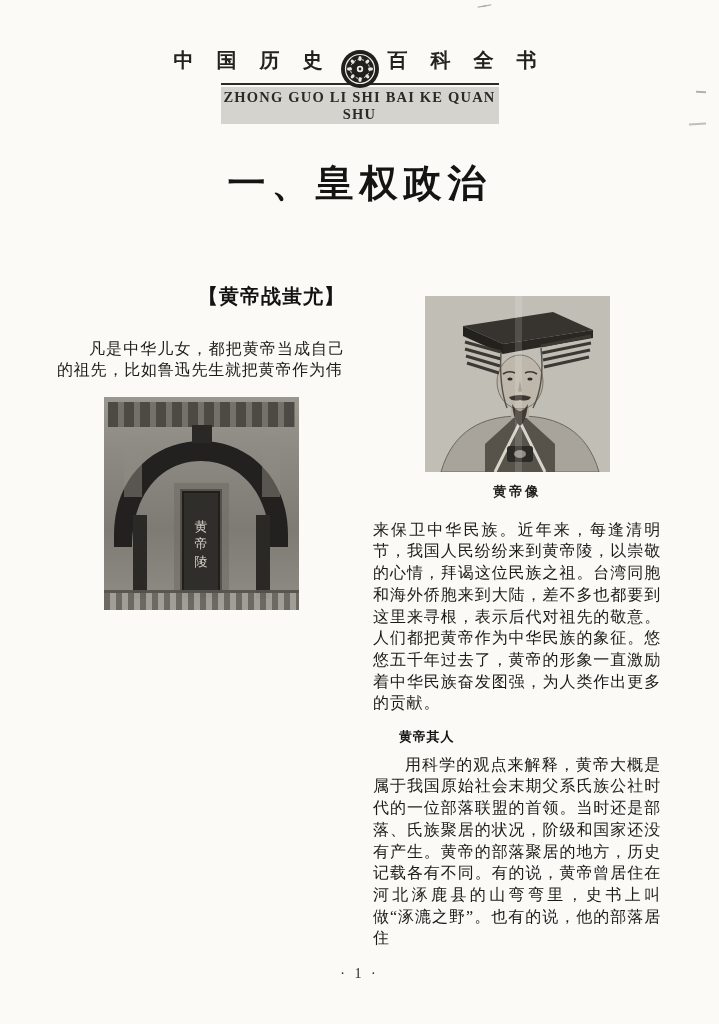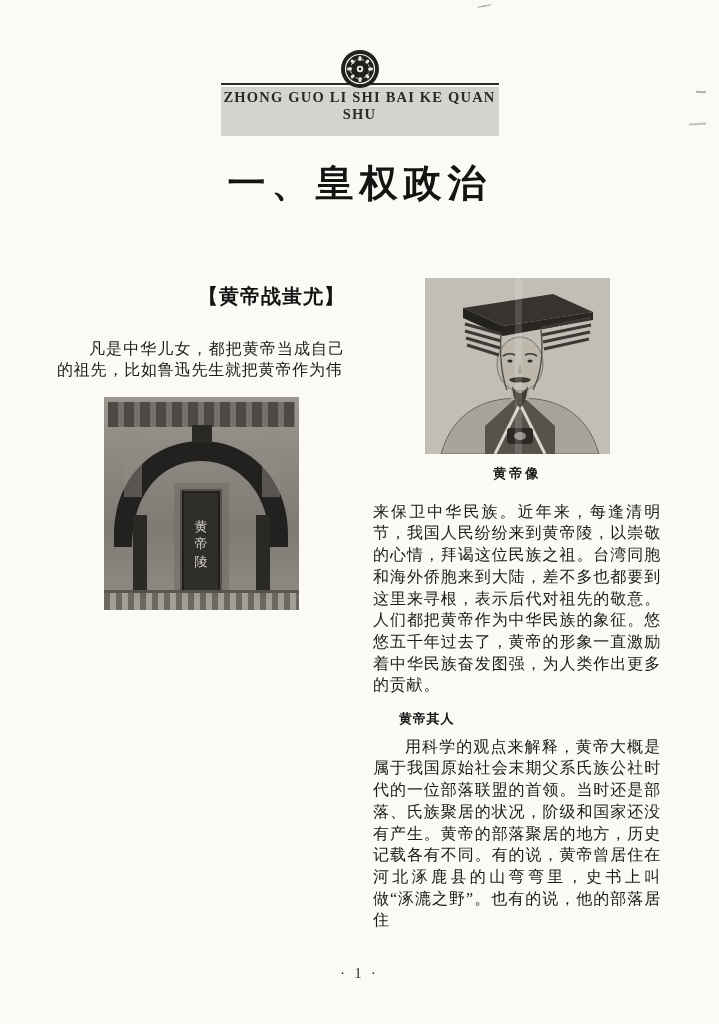--- a/index.html
+++ b/index.html
@@ -12,21 +12,21 @@
   .book-header{position:absolute;top:40px;left:0;width:100%;text-align:center;}
   .header-title{
     display:flex;justify-content:center;align-items:center;gap:8px;
     font-size:20px;font-weight:600;letter-spacing:9px;color:#24221f;
   }
   .header-title .tpart{white-space:nowrap;}
   .emblem{position:relative;top:9px;width:40px;height:40px;flex:0 0 40px;z-index:3;}
   .header-mid{width:278px;margin:3px auto 0;border-top:2.5px solid #2b2a27;}
   .header-pinyin{
     display:block;margin-top:2px;background:#d5d3ce;color:#2c2a27;
-    font-weight:bold;font-size:14.5px;letter-spacing:1.2px;padding:2px 0 13px;
+    font-weight:bold;font-size:14.5px;letter-spacing:1.2px;padding:2px 0 1px;
     font-family:"Liberation Serif","DejaVu Serif",serif;
   }
   
   .chapter-title{
     position:absolute;top:158px;left:0;width:100%;text-align:center;
     font-size:38px;font-weight:bold;letter-spacing:6px;color:#161412;
     font-family:"Liberation Serif","DejaVu Serif",serif;
   }
   
   .columns{position:absolute;top:252px;left:57px;width:604px;display:flex;gap:28px;}
@@ -40,21 +40,21 @@
   .subhead{
     margin:12px 0 6px;text-indent:2em;font-weight:bold;font-size:13px;
     font-family:"Liberation Sans","DejaVu Sans",sans-serif;color:#141311;
   }
   figure{margin:0;}
   figcaption{
     text-align:center;font-size:13.5px;letter-spacing:2.5px;font-weight:600;
     color:#24221f;margin-top:9px;
   }
   
-  .portrait-fig{margin-top:26px;}
+  .portrait-fig{margin-top:44px;}
   .portrait-box{width:185px;height:176px;margin:0 auto;position:relative;}
   
   .photo-fig{margin-top:16px;}
   .photo-box{
     width:195px;height:213px;margin:0 auto;position:relative;overflow:hidden;
     background:linear-gradient(180deg,#9a978f 0%,#8b8881 30%,#7e7b74 62%,#908d85 100%);
   }
   .photo-frieze{
     position:absolute;top:5px;left:4px;right:4px;height:25px;opacity:.85;
     background:repeating-linear-gradient(90deg,#3f3d38 0 10px,#6e6b64 10px 16px);
@@ -89,37 +89,39 @@
 <body>
 
 <div class="page">
 
   <div class="artifact a1"></div>
   <div class="artifact a2"></div>
   <div class="artifact a3"></div>
 
   <div class="book-header">
     <div class="header-title">
+      <span class="tpart">中 国 历 史</span>
       <svg class="emblem" viewBox="0 0 40 40">
         <circle cx="20" cy="20" r="19" fill="#21201d"></circle>
         <circle cx="20" cy="20" r="14.5" fill="none" stroke="#edece8" stroke-width="1.2"></circle>
         <circle cx="20" cy="20" r="9.5" fill="none" stroke="#edece8" stroke-width="0.9" stroke-dasharray="2.4 1.8"></circle>
         <g fill="#e8e7e3">
           <ellipse cx="20" cy="9.5" rx="1.7" ry="2.6"></ellipse>
           <ellipse cx="20" cy="30.5" rx="1.7" ry="2.6"></ellipse>
           <ellipse cx="9.5" cy="20" rx="2.6" ry="1.7"></ellipse>
           <ellipse cx="30.5" cy="20" rx="2.6" ry="1.7"></ellipse>
           <ellipse cx="12.6" cy="12.6" rx="1.6" ry="2.2" transform="rotate(-45 12.6 12.6)"></ellipse>
           <ellipse cx="27.4" cy="12.6" rx="1.6" ry="2.2" transform="rotate(45 27.4 12.6)"></ellipse>
           <ellipse cx="12.6" cy="27.4" rx="1.6" ry="2.2" transform="rotate(45 12.6 27.4)"></ellipse>
           <ellipse cx="27.4" cy="27.4" rx="1.6" ry="2.2" transform="rotate(-45 27.4 27.4)"></ellipse>
         </g>
         <circle cx="20" cy="20" r="3.2" fill="#edece8"></circle>
         <circle cx="20" cy="20" r="1.4" fill="#21201d"></circle>
       </svg>
+      <span class="tpart">百 科 全 书</span>
     </div>
     <div class="header-mid">
       <span class="header-pinyin">ZHONG GUO LI SHI BAI KE QUAN SHU</span>
     </div>
   </div>
 
   <div class="chapter-title">一、皇权政治</div>
 
   <div class="columns">
 

